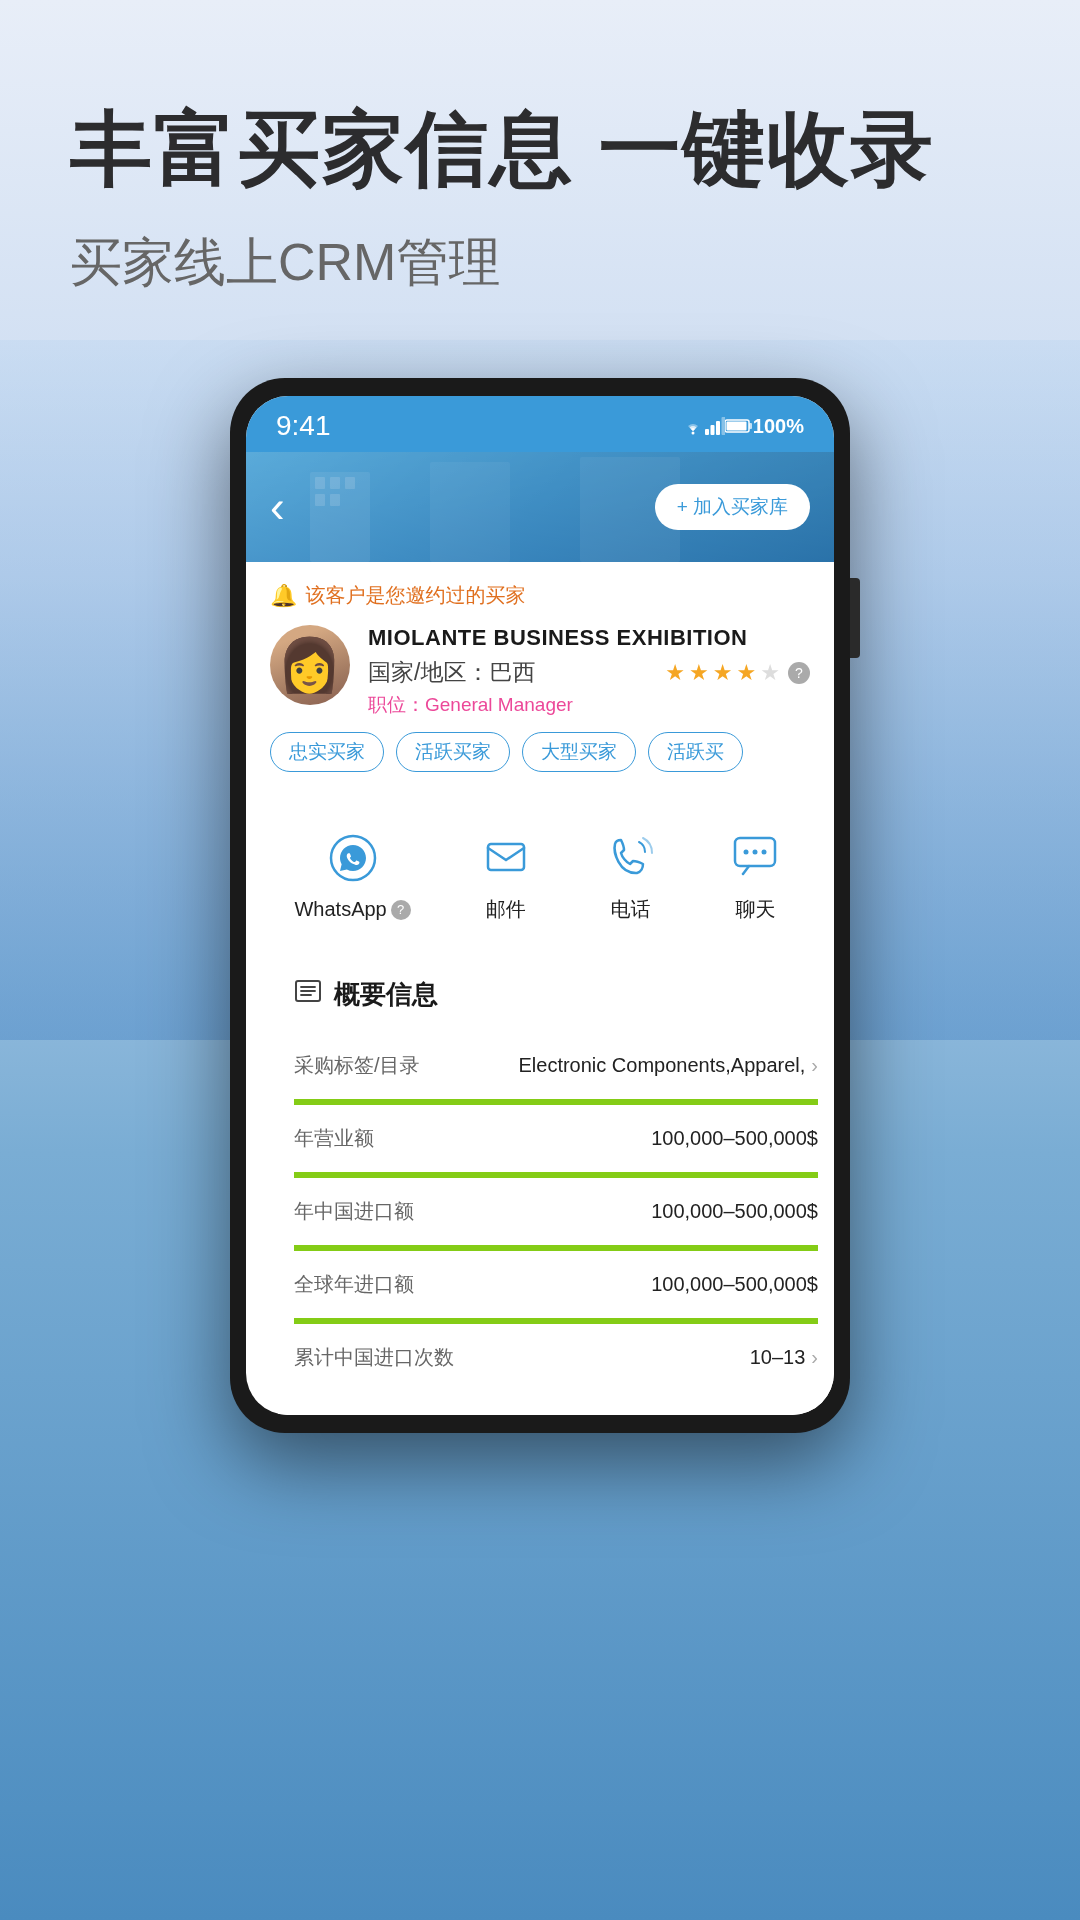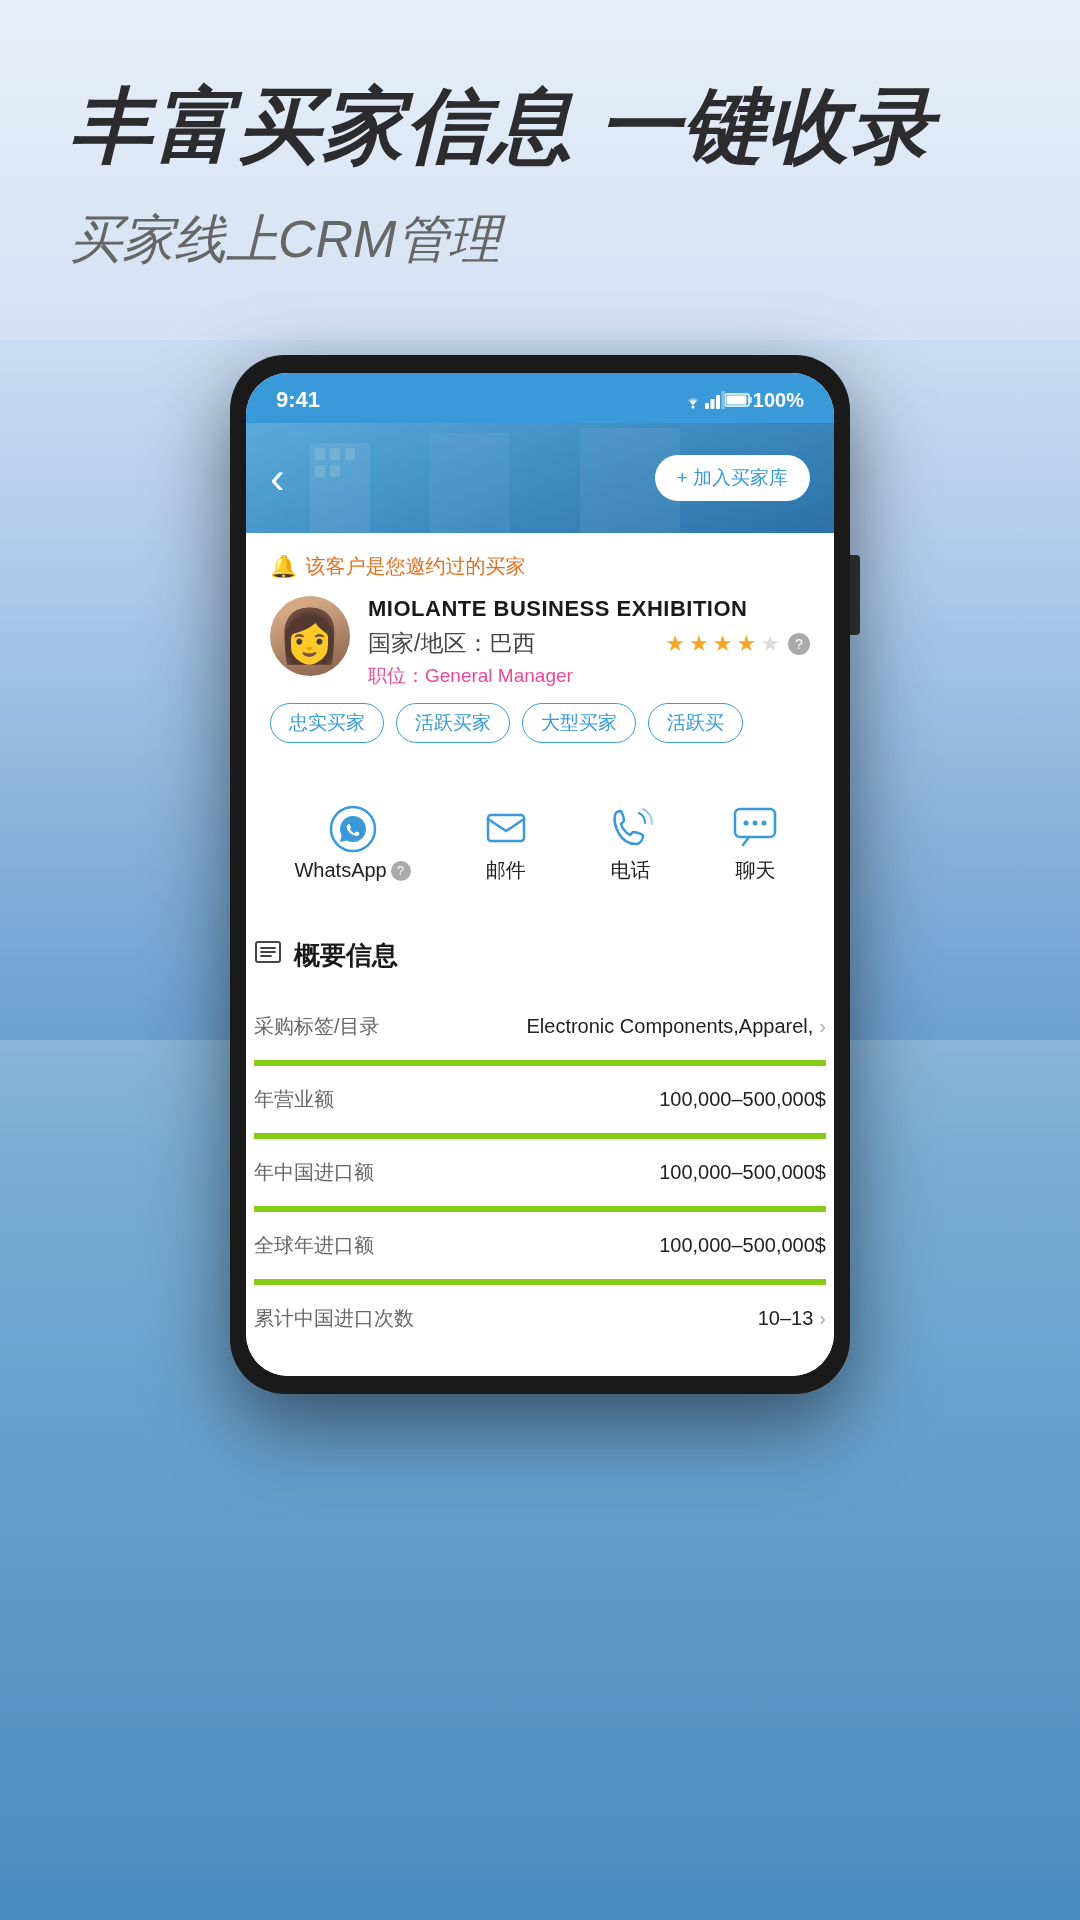--- a/index.html
+++ b/index.html
@@ -8,24 +8,23 @@
       width: 1080px;
       min-height: 1920px;
       background: linear-gradient(180deg, #e8eef8 0%, #c5d8f0 30%, #7aadd4 60%, #4a8bbf 100%);
       font-family: -apple-system, 'PingFang SC', 'Helvetica Neue', Arial, sans-serif;
       position: relative;
       overflow-x: hidden;
     }
 
     
     .header-section {
-      padding: 77px 70px 60px 70px;
+      padding: 100px 70px 60px 70px;
       position: relative;
       z-index: 2;
-      font-style: italic;
     }
     .main-title {
       font-size: 82px;
       font-weight: 700;
       color: #2c2c2e;
       line-height: 1.2;
       letter-spacing: 2px;
       margin-bottom: 30px;
     }
     .sub-title {
@@ -75,21 +74,21 @@
     .status-bar {
       background: #3a9ad9;
       display: flex;
       justify-content: space-between;
       align-items: center;
       padding: 14px 30px 10px 30px;
       color: white;
       font-size: 22px;
       font-weight: 600;
     }
-    .status-time { font-size: 22px; font-weight: 700; }
+    .status-time { font-size: 28px; font-weight: 400; }
     .status-icons { display: flex; align-items: center; font-size: 20px; }
 
     
     .top-image-area {
       height: 110px;
       background: linear-gradient(135deg, #5ba3d4 0%, #3a82b8 50%, #2a6a9a 100%);
       position: relative;
       display: flex;
       align-items: center;
       justify-content: space-between;
@@ -229,20 +228,21 @@
       margin-top: 10px;
       padding: 24px 16px 20px 16px;
       display: flex;
       justify-content: space-around;
       align-items: center;
     }
     .action-item {
       display: flex;
       flex-direction: column;
       align-items: center;
+      gap: 10px;
     }
     .action-icon-circle {
       width: 60px;
       height: 60px;
       display: flex;
       align-items: center;
       justify-content: center;
     }
     .action-label {
       font-size: 20px;
@@ -267,21 +267,22 @@
     .icon-svg {
       width: 52px;
       height: 52px;
       color: #3a9ad9;
     }
 
     
     .overview-section {
       background: white;
       margin-top: 10px;
-      padding: 24px 8px;
+      padding: 24px 16px;
+      margin-left: 32px;
     }
     .section-header {
       display: flex;
       align-items: center;
       gap: 12px;
       font-size: 26px;
       font-weight: 700;
       color: #1a1a1a;
       margin-bottom: 20px;
     }

